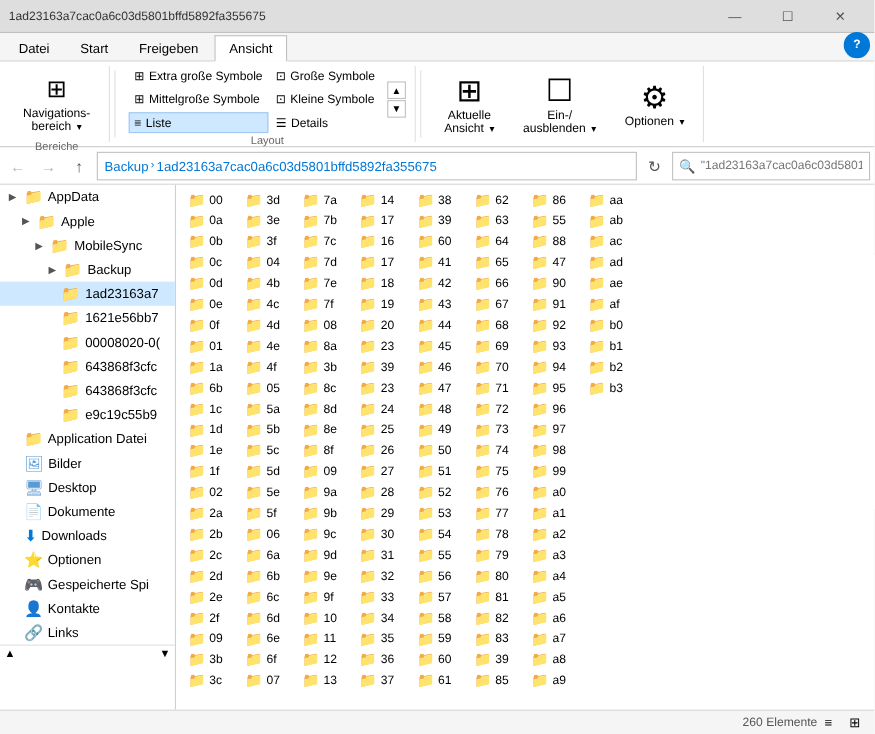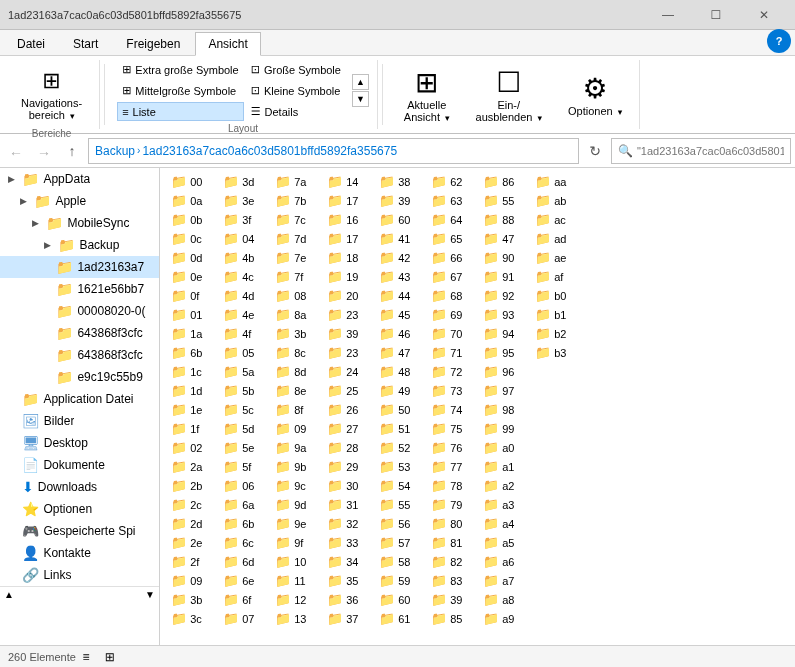--- a/index.html
+++ b/index.html
@@ -278,21 +278,21 @@
     
     .status-bar {
       height: 22px;
       background: #f5f5f5;
       border-top: 1px solid #d0d0d0;
       display: flex;
       align-items: center;
       padding: 0 8px;
       font-size: 11px;
       color: #555;
-      justify-content: flex-start;
+      justify-content: flex-end;
     }
     .status-right {
       display: flex;
       gap: 4px;
     }
     .view-toggle-btn {
       width: 20px;
       height: 18px;
       background: none;
       border: 1px solid transparent;

